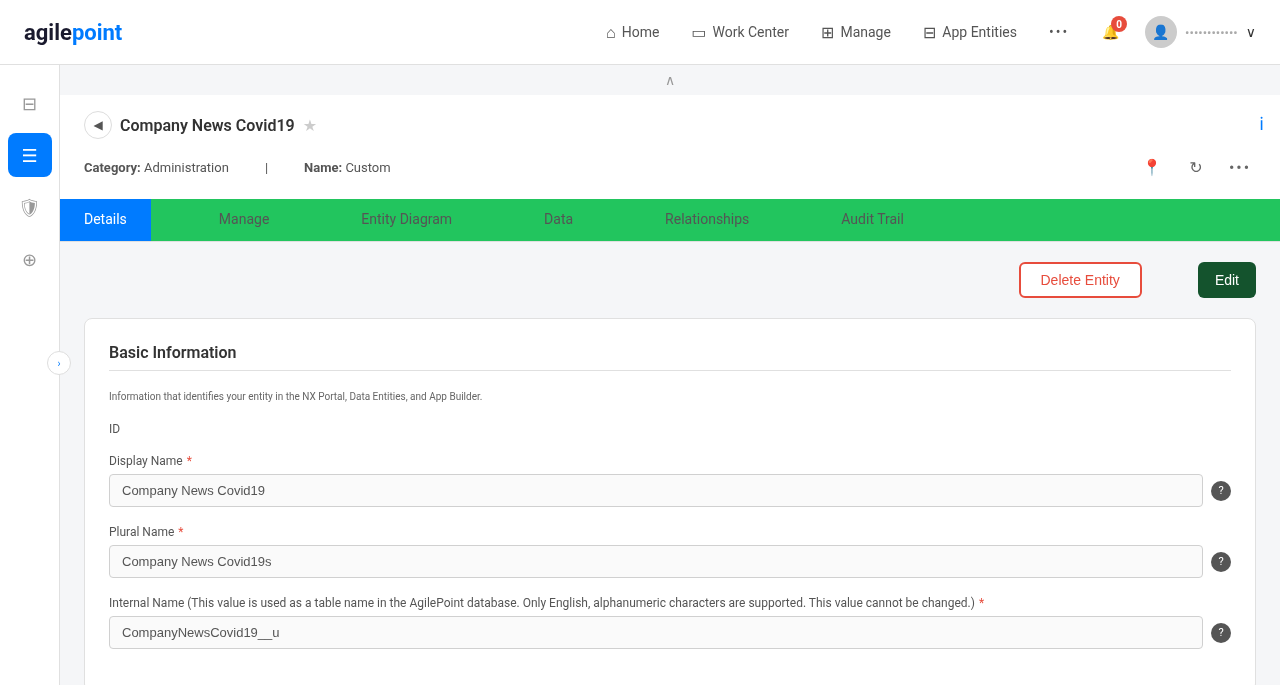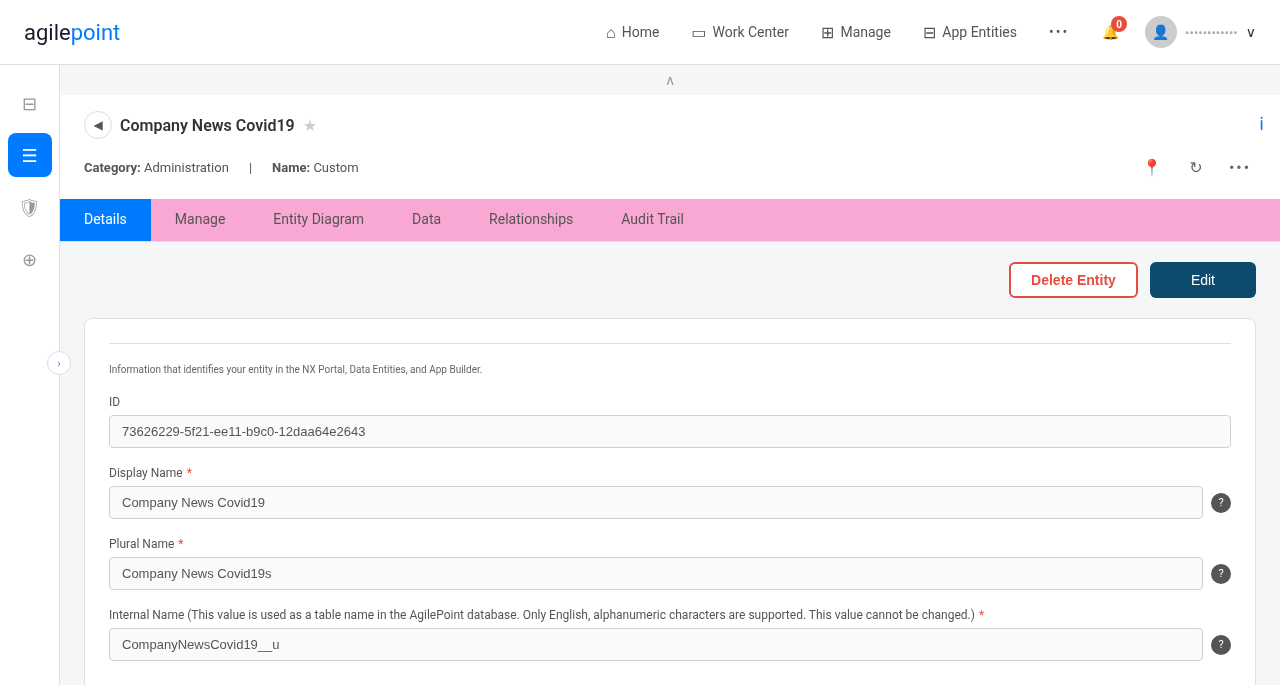--- a/index.html
+++ b/index.html
@@ -11,21 +11,21 @@
       height: 65px;
       display: flex;
       align-items: center;
       padding: 0 24px;
       border-bottom: 1px solid #e0e0e0;
       position: relative;
       z-index: 10;
     }
     .logo {
       font-size: 22px;
-      font-weight: 400;
+      font-weight: 700;
       color: #1a1a2e;
       margin-right: auto;
     }
     .logo span { color: #007bff; }
     .nav-links {
       display: flex;
       align-items: center;
       gap: 32px;
       margin-right: 24px;
     }
@@ -178,21 +178,21 @@
     }
     .entity-title {
       font-size: 16px;
       font-weight: 600;
       color: #333;
     }
     .star-icon { color: #ccc; cursor: pointer; font-size: 16px; }
     .entity-meta {
       display: flex;
       align-items: center;
-      gap: 20px;
+      gap: 36px;
       font-size: 13px;
       color: #555;
     }
     .entity-meta-actions {
       margin-left: auto;
       display: flex;
       align-items: center;
       gap: 12px;
     }
     .meta-action-btn {
@@ -212,23 +212,24 @@
       top: 16px;
       right: 16px;
       color: #007bff;
       font-size: 18px;
       cursor: pointer;
     }
 
     
     .tabs-bar {
       display: flex;
-      background: #f9a8d4;
+      background: #22c55e;
       border-bottom: 1px solid #e0e0e0;
       margin-top: 0;
+      gap: 44px;
     }
     .tab-item {
       padding: 12px 24px;
       cursor: pointer;
       color: #555;
       font-size: 14px;
       border-bottom: 2px solid transparent;
       white-space: nowrap;
     }
     .tab-item.active {
@@ -249,31 +250,32 @@
       margin-bottom: 20px;
     }
     .btn-delete {
       padding: 8px 20px;
       border: 2px solid #e74c3c;
       background: #fff;
       color: #e74c3c;
       border-radius: 6px;
       cursor: pointer;
       font-size: 14px;
-      font-weight: 700;
+      font-weight: 400;
     }
     .btn-edit {
-      padding: 8px 41px;
+      padding: 8px 17px;
       border: none;
-      background: #0c4a6e;
+      background: #14532d;
       color: #fff;
       border-radius: 6px;
       cursor: pointer;
       font-size: 14px;
       font-weight: 500;
+      margin-left: 44px;
     }
 
     
     .form-card {
       background: #fff;
       border-radius: 8px;
       padding: 24px;
       border: 1px solid #e0e0e0;
     }
     .section-title {
@@ -467,28 +469,26 @@
     </div>
 
     <div class="content-area">
 
       <div class="action-row">
         <button class="btn-delete">Delete Entity</button>
         <button class="btn-edit">Edit</button>
       </div>
 
       <div class="form-card">
+        <div class="section-title">Basic Information</div>
         <hr class="section-divider">
         <div class="section-desc">Information that identifies your entity in the NX Portal, Data Entities, and App Builder.</div>
 
         <div class="form-group">
           <div class="form-label">ID</div>
-          <div class="form-input-wrapper">
-            <input class="form-input" type="text" readonly="" value="73626229-5f21-ee11-b9c0-12daa64e2643" style="">
-          </div>
         </div>
 
         <div class="form-group">
           <div class="form-label">
             <span>Display Name</span>
             <span class="required-star">*</span>
           </div>
           <div class="form-input-wrapper">
             <input class="form-input" type="text" value="Company News Covid19" style="">
             <div class="help-icon">?</div>

